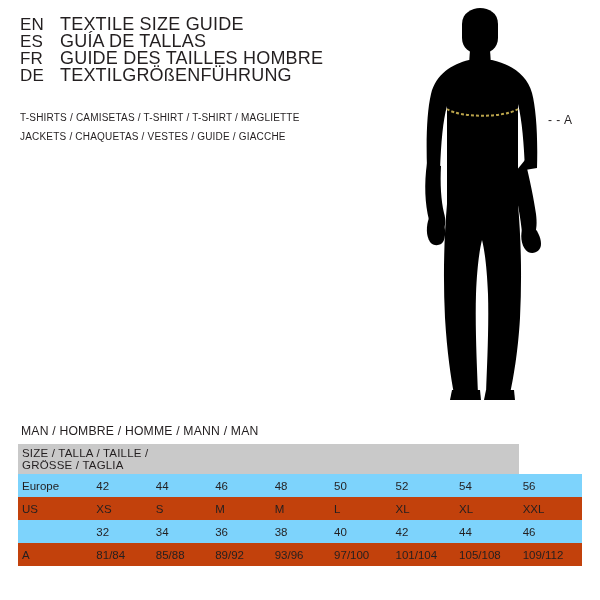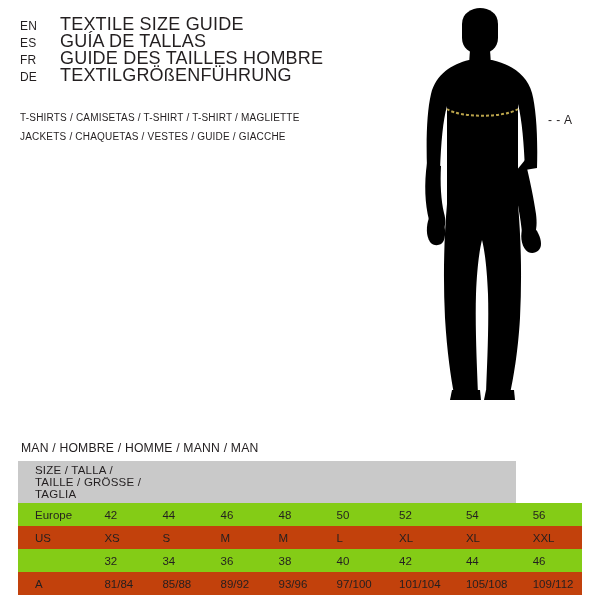--- a/index.html
+++ b/index.html
@@ -31,21 +31,21 @@
   .lang-row {
     display: flex;
     align-items: baseline;
     height: 17px;
     font-size: 12.5px;
     letter-spacing: 0.2px;
   }
   .lang-code {
     width: 40px;
     flex: 0 0 40px;
-    font-size: 12px;
+    font-size: 17px;
   }
   .lang-text {
     flex: 1;
     font-size: 18px;
   }
 
   
   .cats {
     position: absolute;
     left: 20px;
@@ -72,49 +72,49 @@
     left: 148px;
     top: 105px;
     font-size: 12px;
     letter-spacing: 0.5px;
   }
 
   
   .table-wrap {
     position: absolute;
     left: 18px;
-    top: 441px;
+    top: 424px;
     width: 564px;
   }
   .man-title {
     font-size: 12.2px;
     letter-spacing: 0.2px;
     padding: 0 0 6px 3px;
   }
   table.size-table {
     border-collapse: collapse;
     width: 564px;
     font-size: 11.5px;
   }
   table.size-table td, table.size-table th {
     text-align: left;
-    padding: 3px 0 3px 17px;
+    padding: 3px 0 3px 4px;
     font-weight: normal;
     height: 17px;
     vertical-align: middle;
   }
   tr.head-row {
     background: #c9c9c9;
   }
   tr.head-row th {
     font-size: 11.5px;
     letter-spacing: 0.2px;
   }
   tr.shade {
-    background: #84cc16;
+    background: #7dd3fc;
   }
   tr.plain {
     background: #c2410c;
   }
   td.c0 { width: 86px; }
   td.c1, th.c1 { width: 68px; }
   td.cX { width: 68px; }
   .footnote {
     position: absolute;
     left: 21px;

